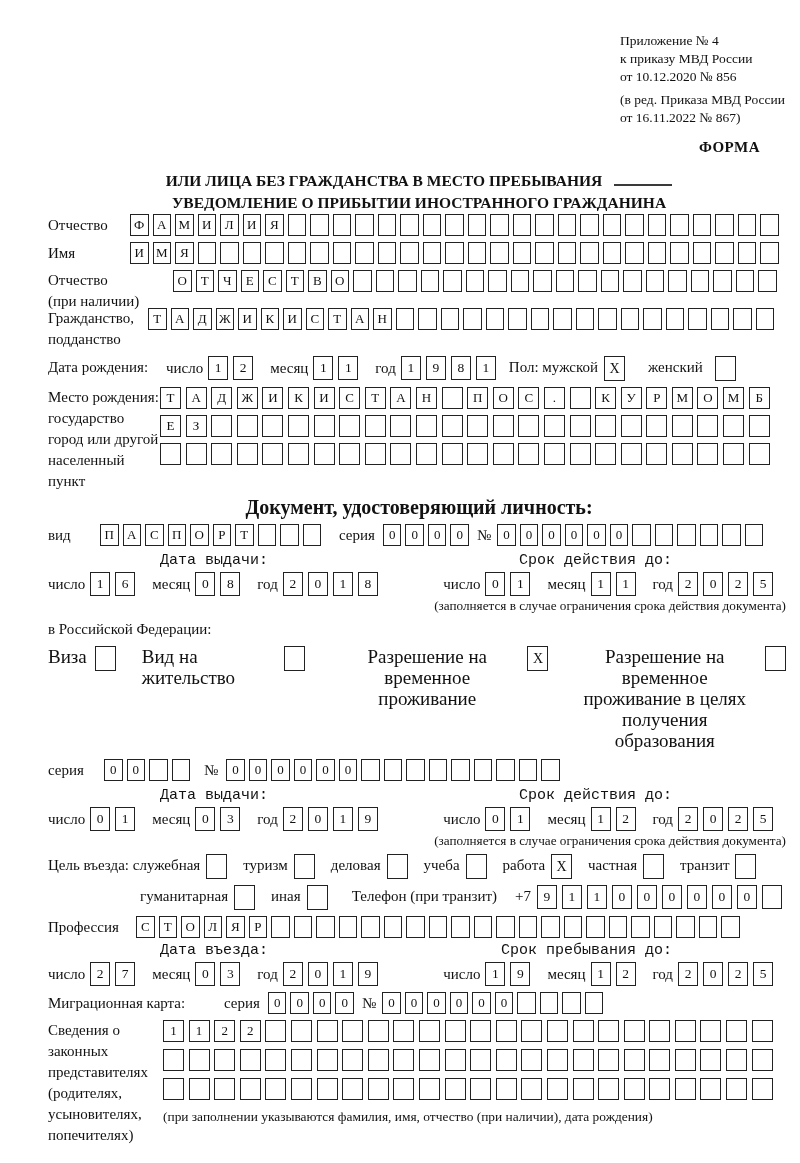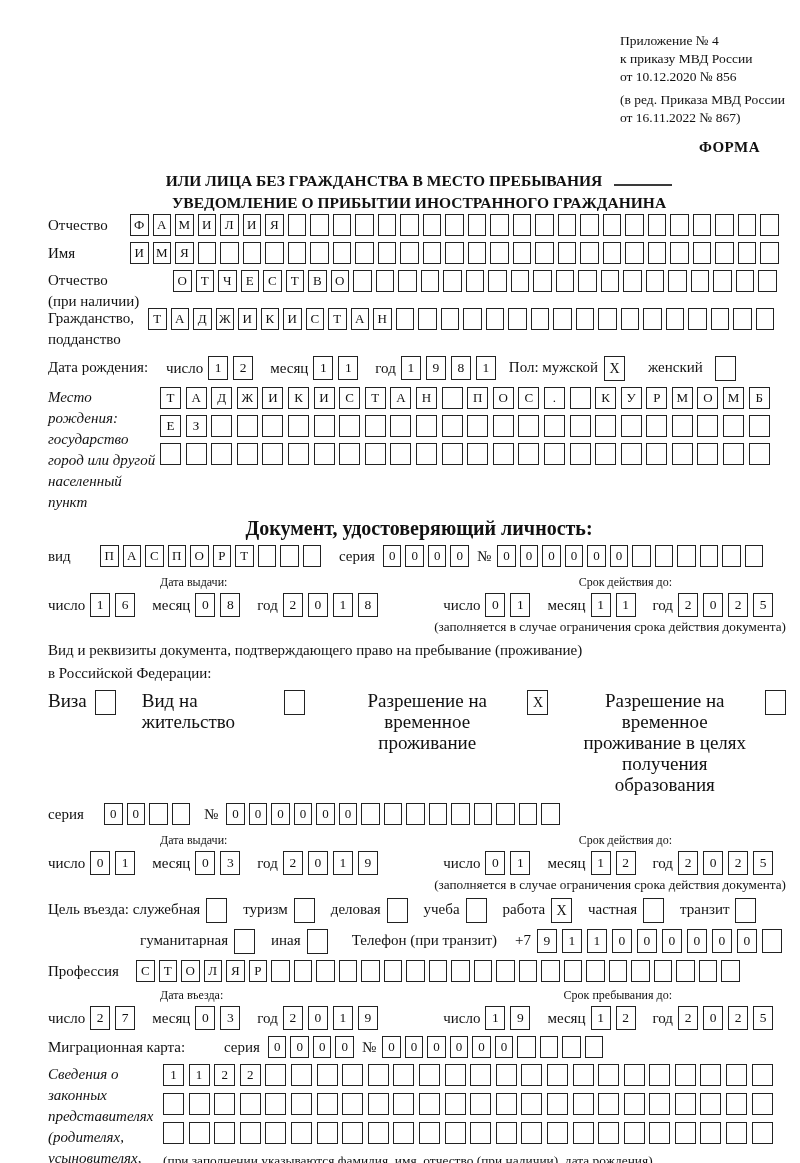--- a/index.html
+++ b/index.html
@@ -29,28 +29,28 @@
   .cells { display:inline-flex; flex:none; }
   .cell { width:18.5px; height:22px; border:1.5px solid #222; margin-right:4px;
           display:inline-flex; align-items:center; justify-content:center;
           font-size:13px; flex:none; background:#fff; }
   .cells.lg .cell { width:21px; height:22px; margin-right:4.6px; }
   .cells.dt .cell { width:20px; height:24px; margin-right:5px; font-size:13.5px; }
   .cells.cb .cell { width:21px; height:25px; font-size:14px; }
   .mb16 { margin-bottom:16px; } .mb26 { margin-bottom:26px; } .mb4 { margin-bottom:4px; }
   
   .split { display:flex; align-items:flex-start; margin-bottom:4px; }
-  .split .labels { flex:none; font-size:15px; line-height:22px;font-style:italic; }
+  .split .labels { flex:none; font-size:15px; line-height:22px; }
   .split .boxrows .cells { display:flex; margin-bottom:6px; }
   .legal .labels { line-height:18.5px; }
   .legal .boxrows .cells { margin-bottom:7px; }
   .doc-heading { text-align:center; font-weight:bold; font-size:20px; margin:2px 0 5px 0; }
   
   .date-block { margin-bottom:5px; }
-  .date-headings { display:flex; font-size:12px; line-height:18px; }
+  .date-headings { display:flex; font-size:15px; line-height:18px;font-family:Liberation Mono, monospace; }
   .dh1 { margin-left:112px; }
   .dh2 { margin-left:auto; margin-right:118px; }
   .date-row { display:flex; justify-content:space-between; padding-right:12px; margin-top:2px; }
   .date-group { display:inline-flex; align-items:center; }
   .date-group .lbl { margin-right:5px; }
   .date-group .gap { width:12px; }
   .date-note { text-align:right; font-size:13.2px; line-height:16px; margin-top:2px; padding-right:4px; }
   .para { font-size:15px; line-height:21px; margin:2px 0 0 0; }
   .para-block { margin-bottom:6px; }
   
@@ -439,21 +439,20 @@
             <span class="cell">0</span>
             <span class="cell">2</span>
             <span class="cell">5</span>
           </span>
       </span>
     </div>
     <div class="date-note">(заполняется в случае ограничения срока действия документа)</div>
   </div>
 
   <div class="para-block">
-    <p class="para">Вид и реквизиты документа, подтверждающего право на пребывание (проживание)</p>
     <p class="para">в Российской Федерации:</p>
   </div>
 
   <div class="permits">
     <span class="item">
       <span class="txt">Виза</span>
       <span class="cells cb">
           <span class="cell"></span>
         </span>
     </span>

